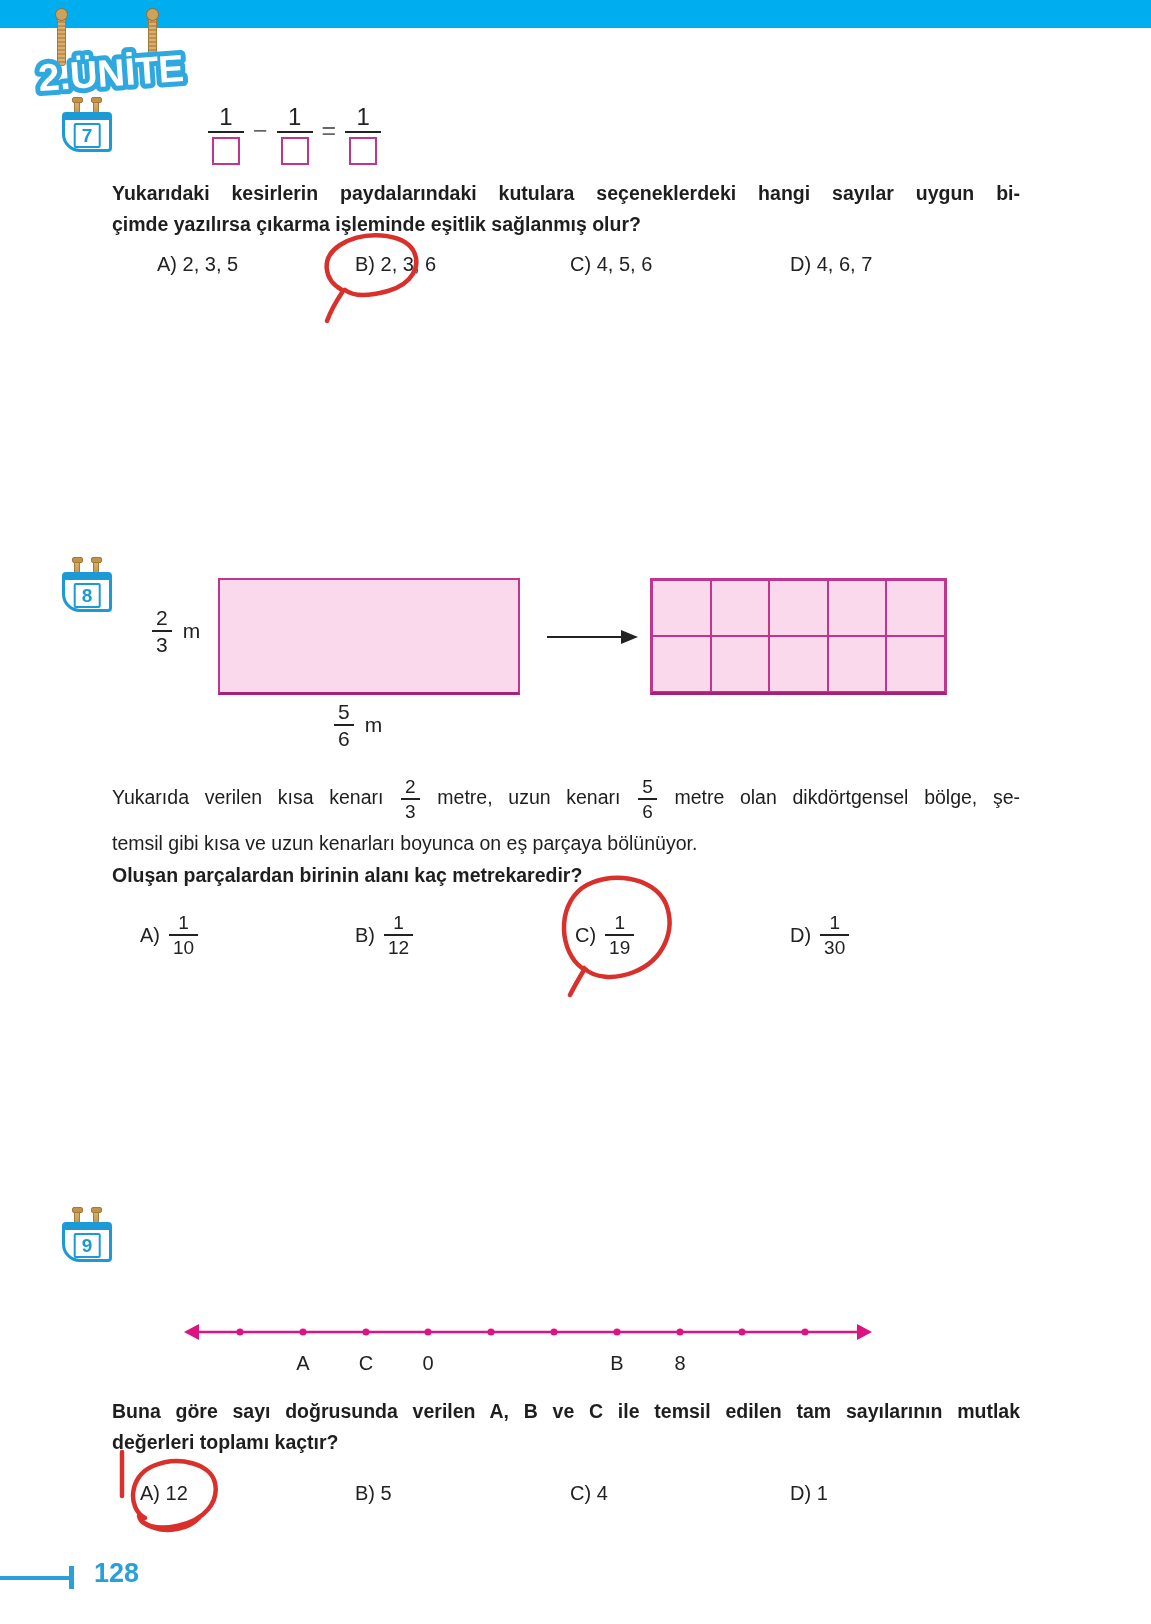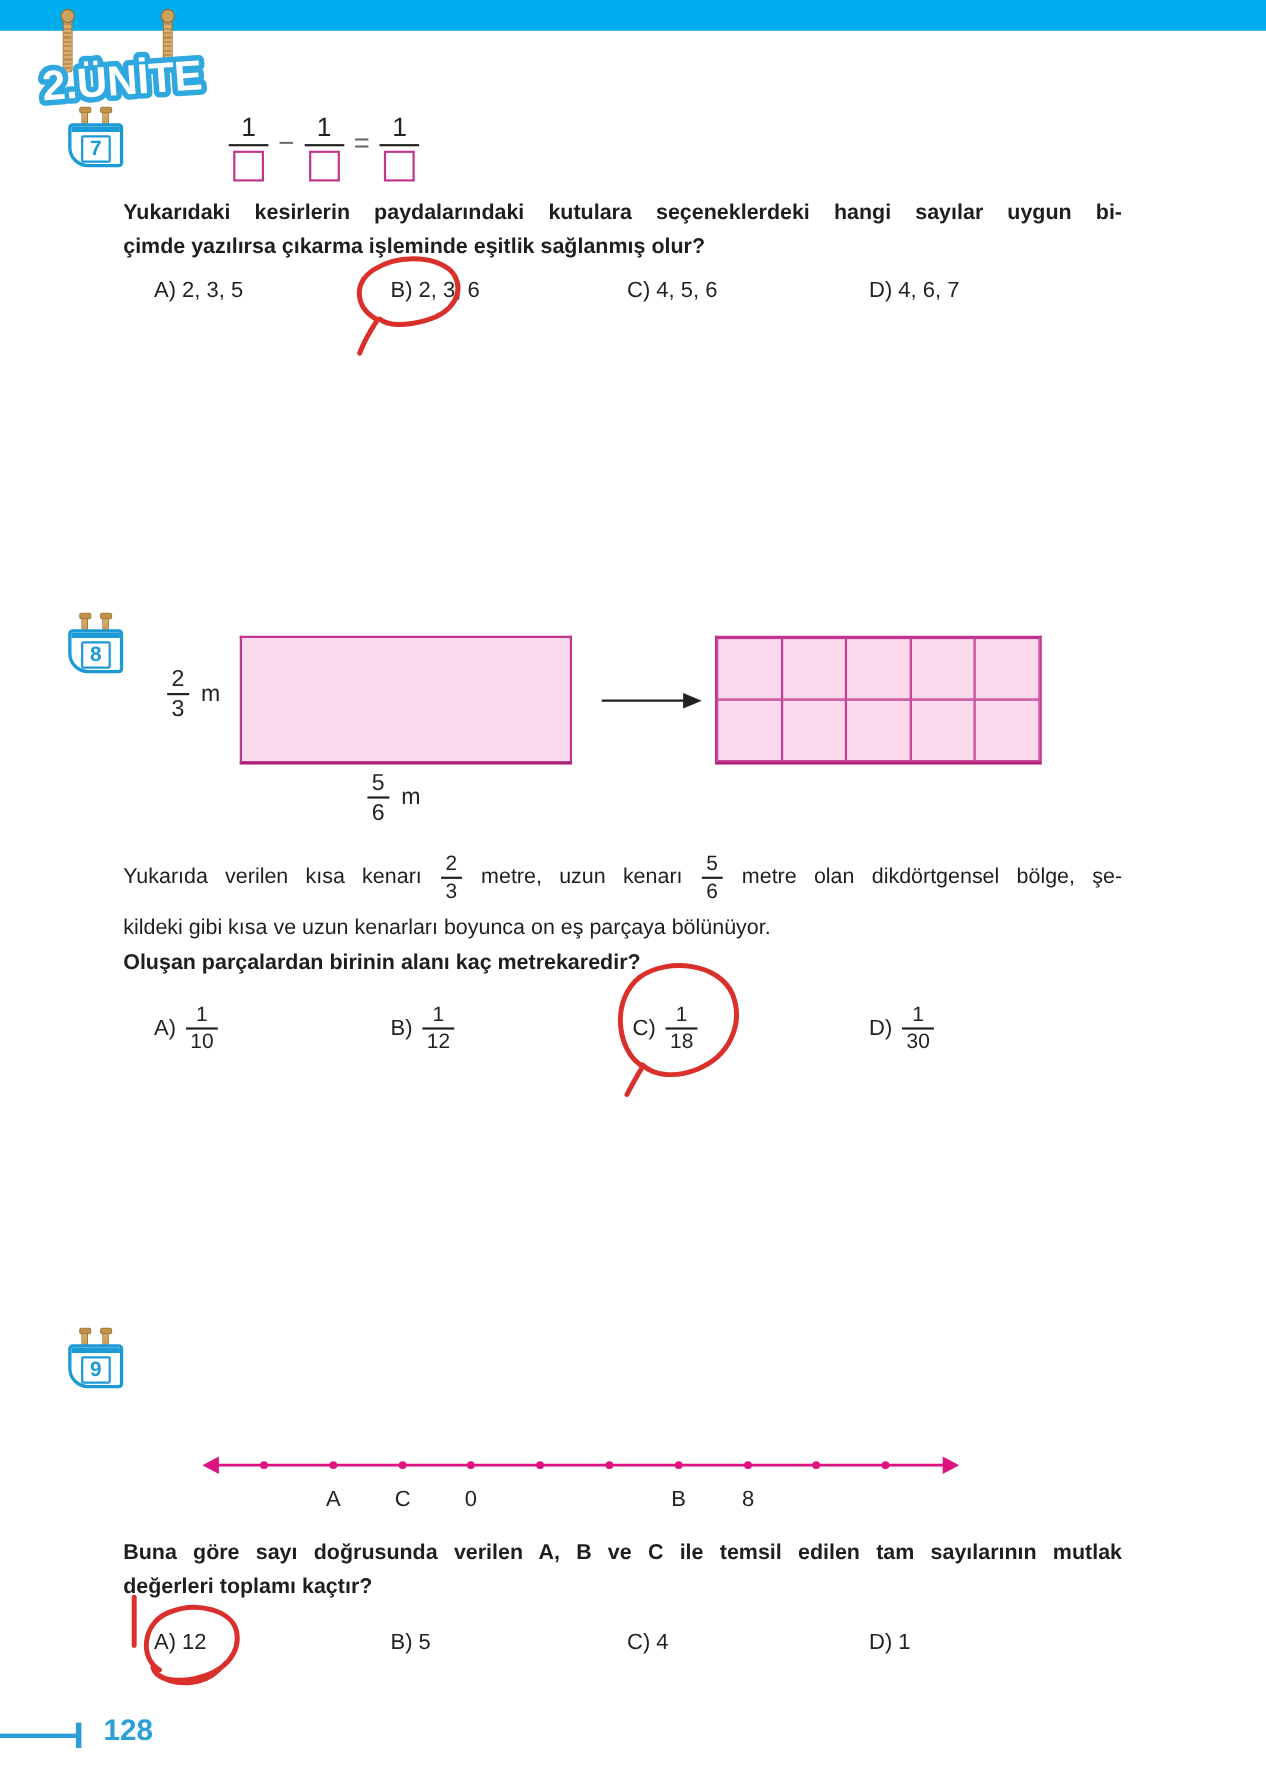--- a/index.html
+++ b/index.html
@@ -117,21 +117,21 @@
     <span class="eqfrac">
       <span class="eqn">1</span>
       <span class="eqbar"></span>
       <span class="eqbox"></span>
     </span>
   </div>
 
   <div class="tline bold jlast" style="top:178px">Yukarıdaki kesirlerin paydalarındaki kutulara seçeneklerdeki hangi sayılar uygun bi-</div>
   <div class="tline bold" style="top:209px">çimde yazılırsa çıkarma işleminde eşitlik sağlanmış olur?</div>
 
-  <div class="opt" style="left:140px;top:253px">A) 2, 3, 5</div>
+  <div class="opt" style="left:157px;top:253px">A) 2, 3, 5</div>
   <div class="opt" style="left:355px;top:253px">B) 2, 3, 6</div>
   <div class="opt" style="left:570px;top:253px">C) 4, 5, 6</div>
   <div class="opt" style="left:790px;top:253px">D) 4, 6, 7</div>
 
   <svg class="annot" style="left:312px;top:228px" width="122" height="100" viewBox="0 0 122 100">
     <path d="M30,62 C12,52 8,30 28,17 C52,2 90,5 101,22 C110,38 100,56 76,63 C58,68 42,69 33,62" fill="none" stroke="#D9302C" stroke-width="4.5" stroke-linecap="round"></path>
     <path d="M31,63 C25,72 19,82 15,93" fill="none" stroke="#D9302C" stroke-width="4.5" stroke-linecap="round"></path>
   </svg>
 
   <div class="qbadge" style="left:62px;top:558px">
@@ -184,42 +184,42 @@
       <span class="fnum">2</span>
       <span class="fden">3</span>
     </span>
     <span>metre, uzun kenarı</span>
     <span class="frac">
       <span class="fnum">5</span>
       <span class="fden">6</span>
     </span>
     <span>metre olan dikdörtgensel bölge, şe-</span>
   </div>
-  <div class="tline" style="top:828px">kildeki gibi kısa ve uzun kenarları boyunca on eş parçaya bölünüyor.</div>
+  <div class="tline" style="top:828px">temsil gibi kısa ve uzun kenarları boyunca on eş parçaya bölünüyor.</div>
   <div class="tline bold" style="top:860px">Oluşan parçalardan birinin alanı kaç metrekaredir?</div>
 
   <div class="fopt" style="left:140px;top:912px">
     <span>A)</span>
     <span class="frac">
       <span class="fnum">1</span>
       <span class="fden">10</span>
     </span>
   </div>
   <div class="fopt" style="left:355px;top:912px">
     <span>B)</span>
     <span class="frac">
       <span class="fnum">1</span>
       <span class="fden">12</span>
     </span>
   </div>
   <div class="fopt" style="left:575px;top:912px">
     <span>C)</span>
     <span class="frac">
       <span class="fnum">1</span>
-      <span class="fden">18</span>
+      <span class="fden">19</span>
     </span>
   </div>
   <div class="fopt" style="left:790px;top:912px">
     <span>D)</span>
     <span class="frac">
       <span class="fnum">1</span>
       <span class="fden">30</span>
     </span>
   </div>
 

